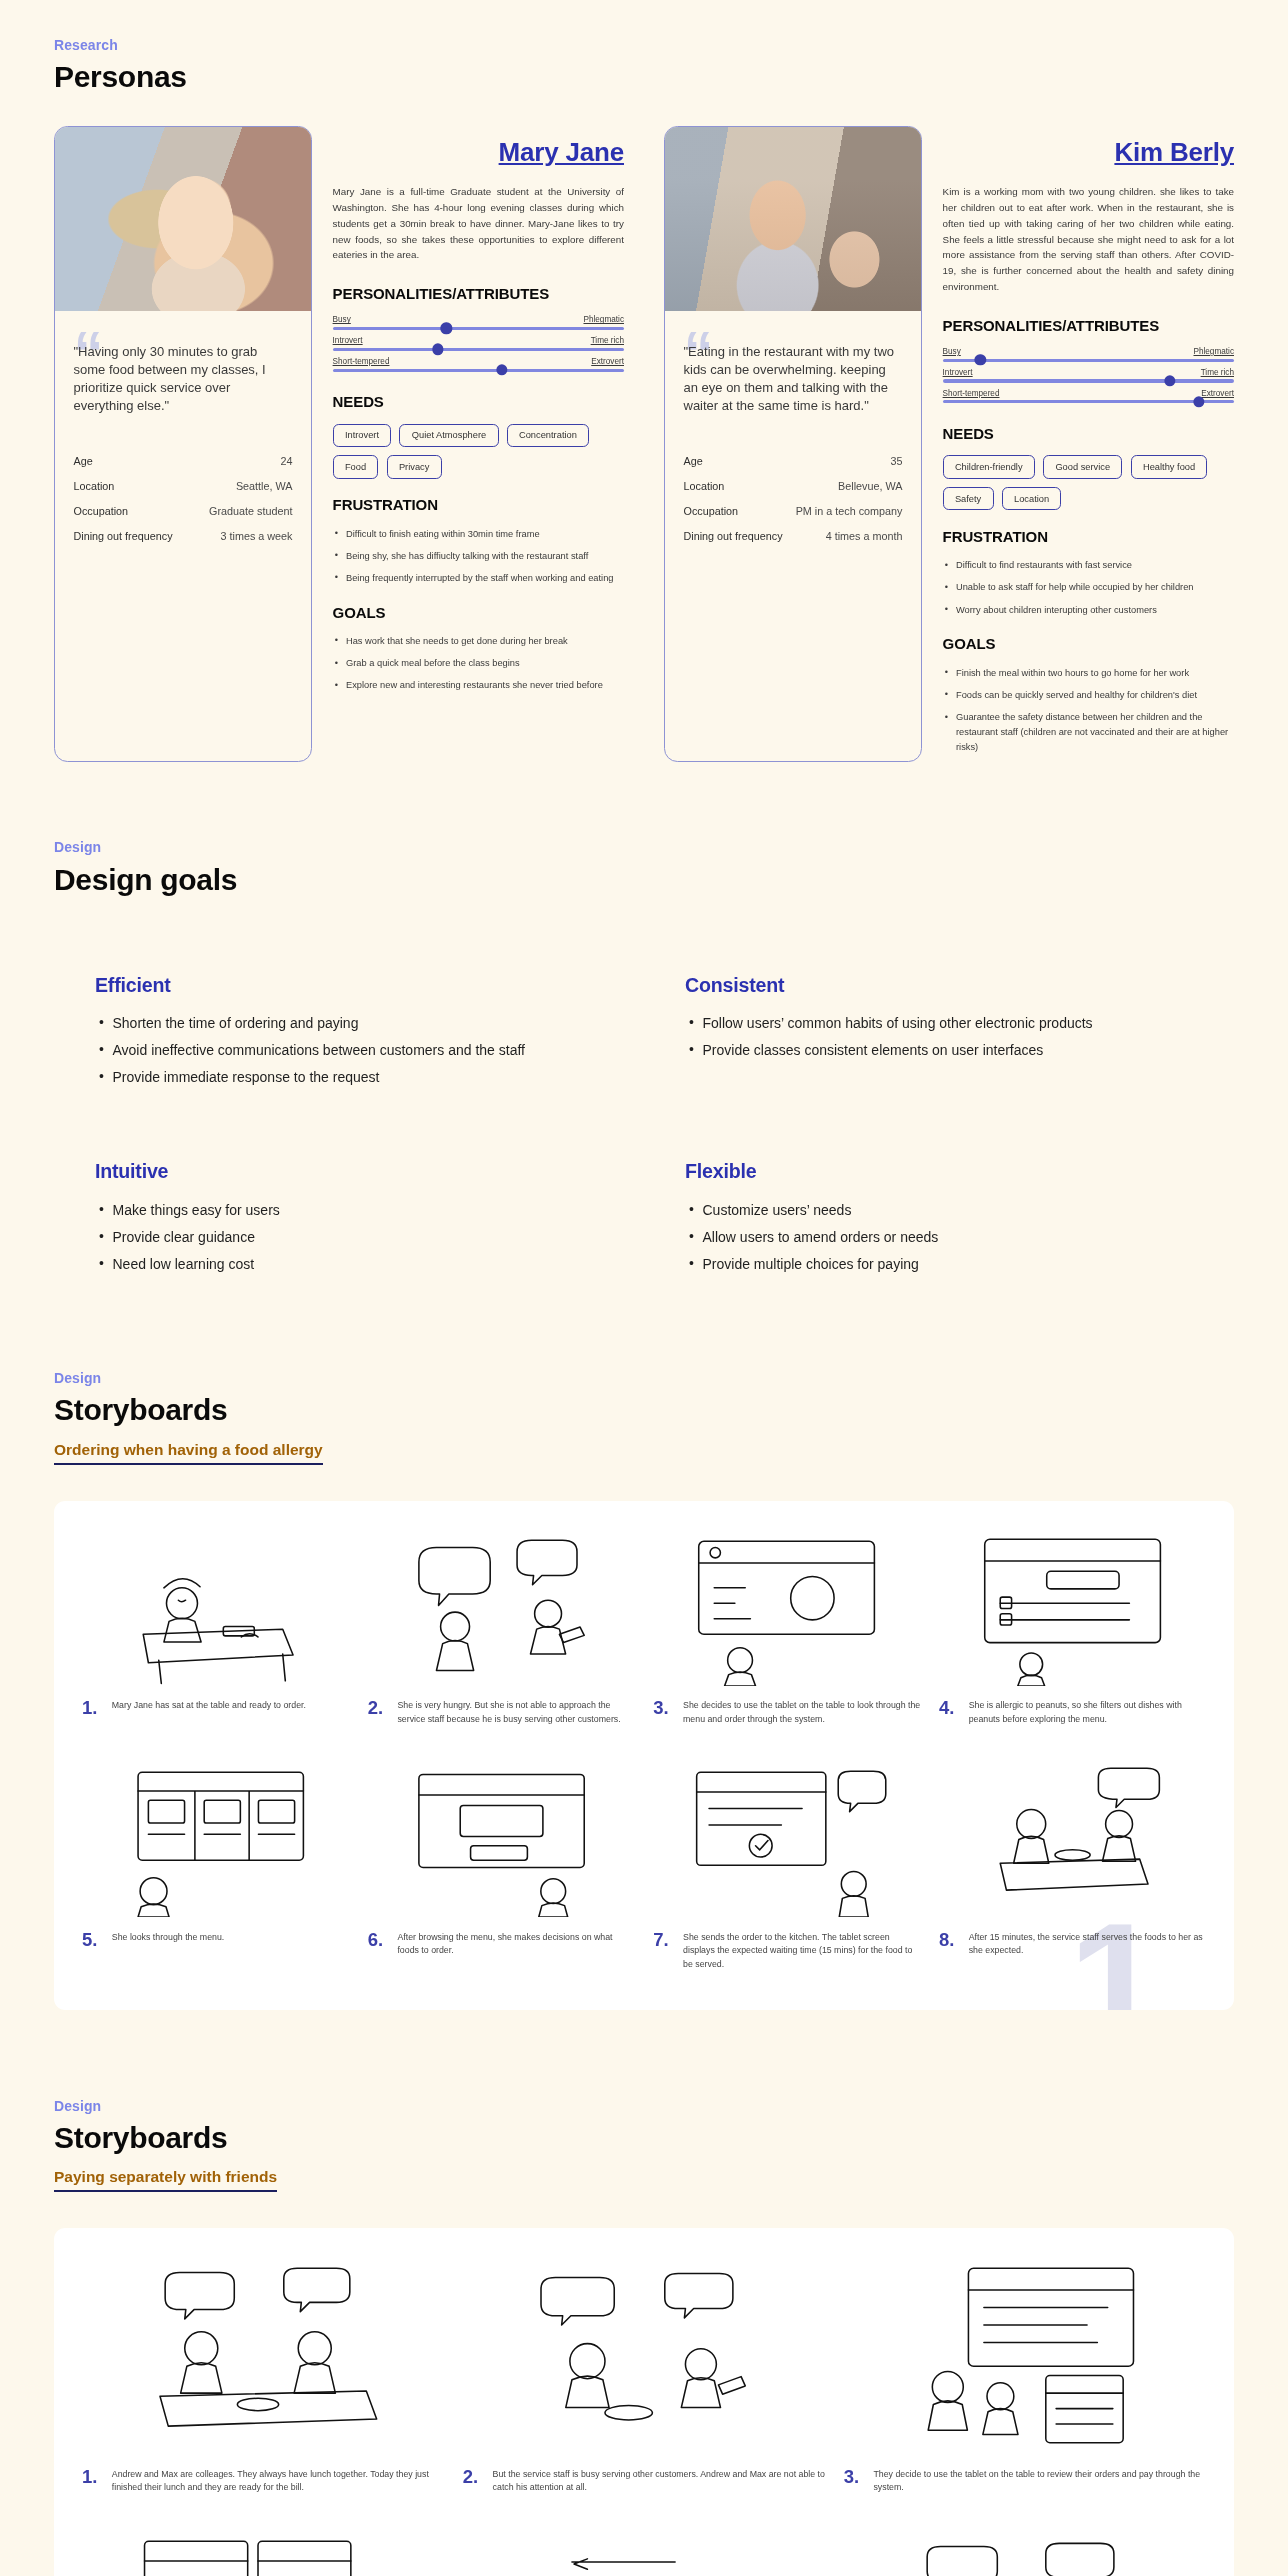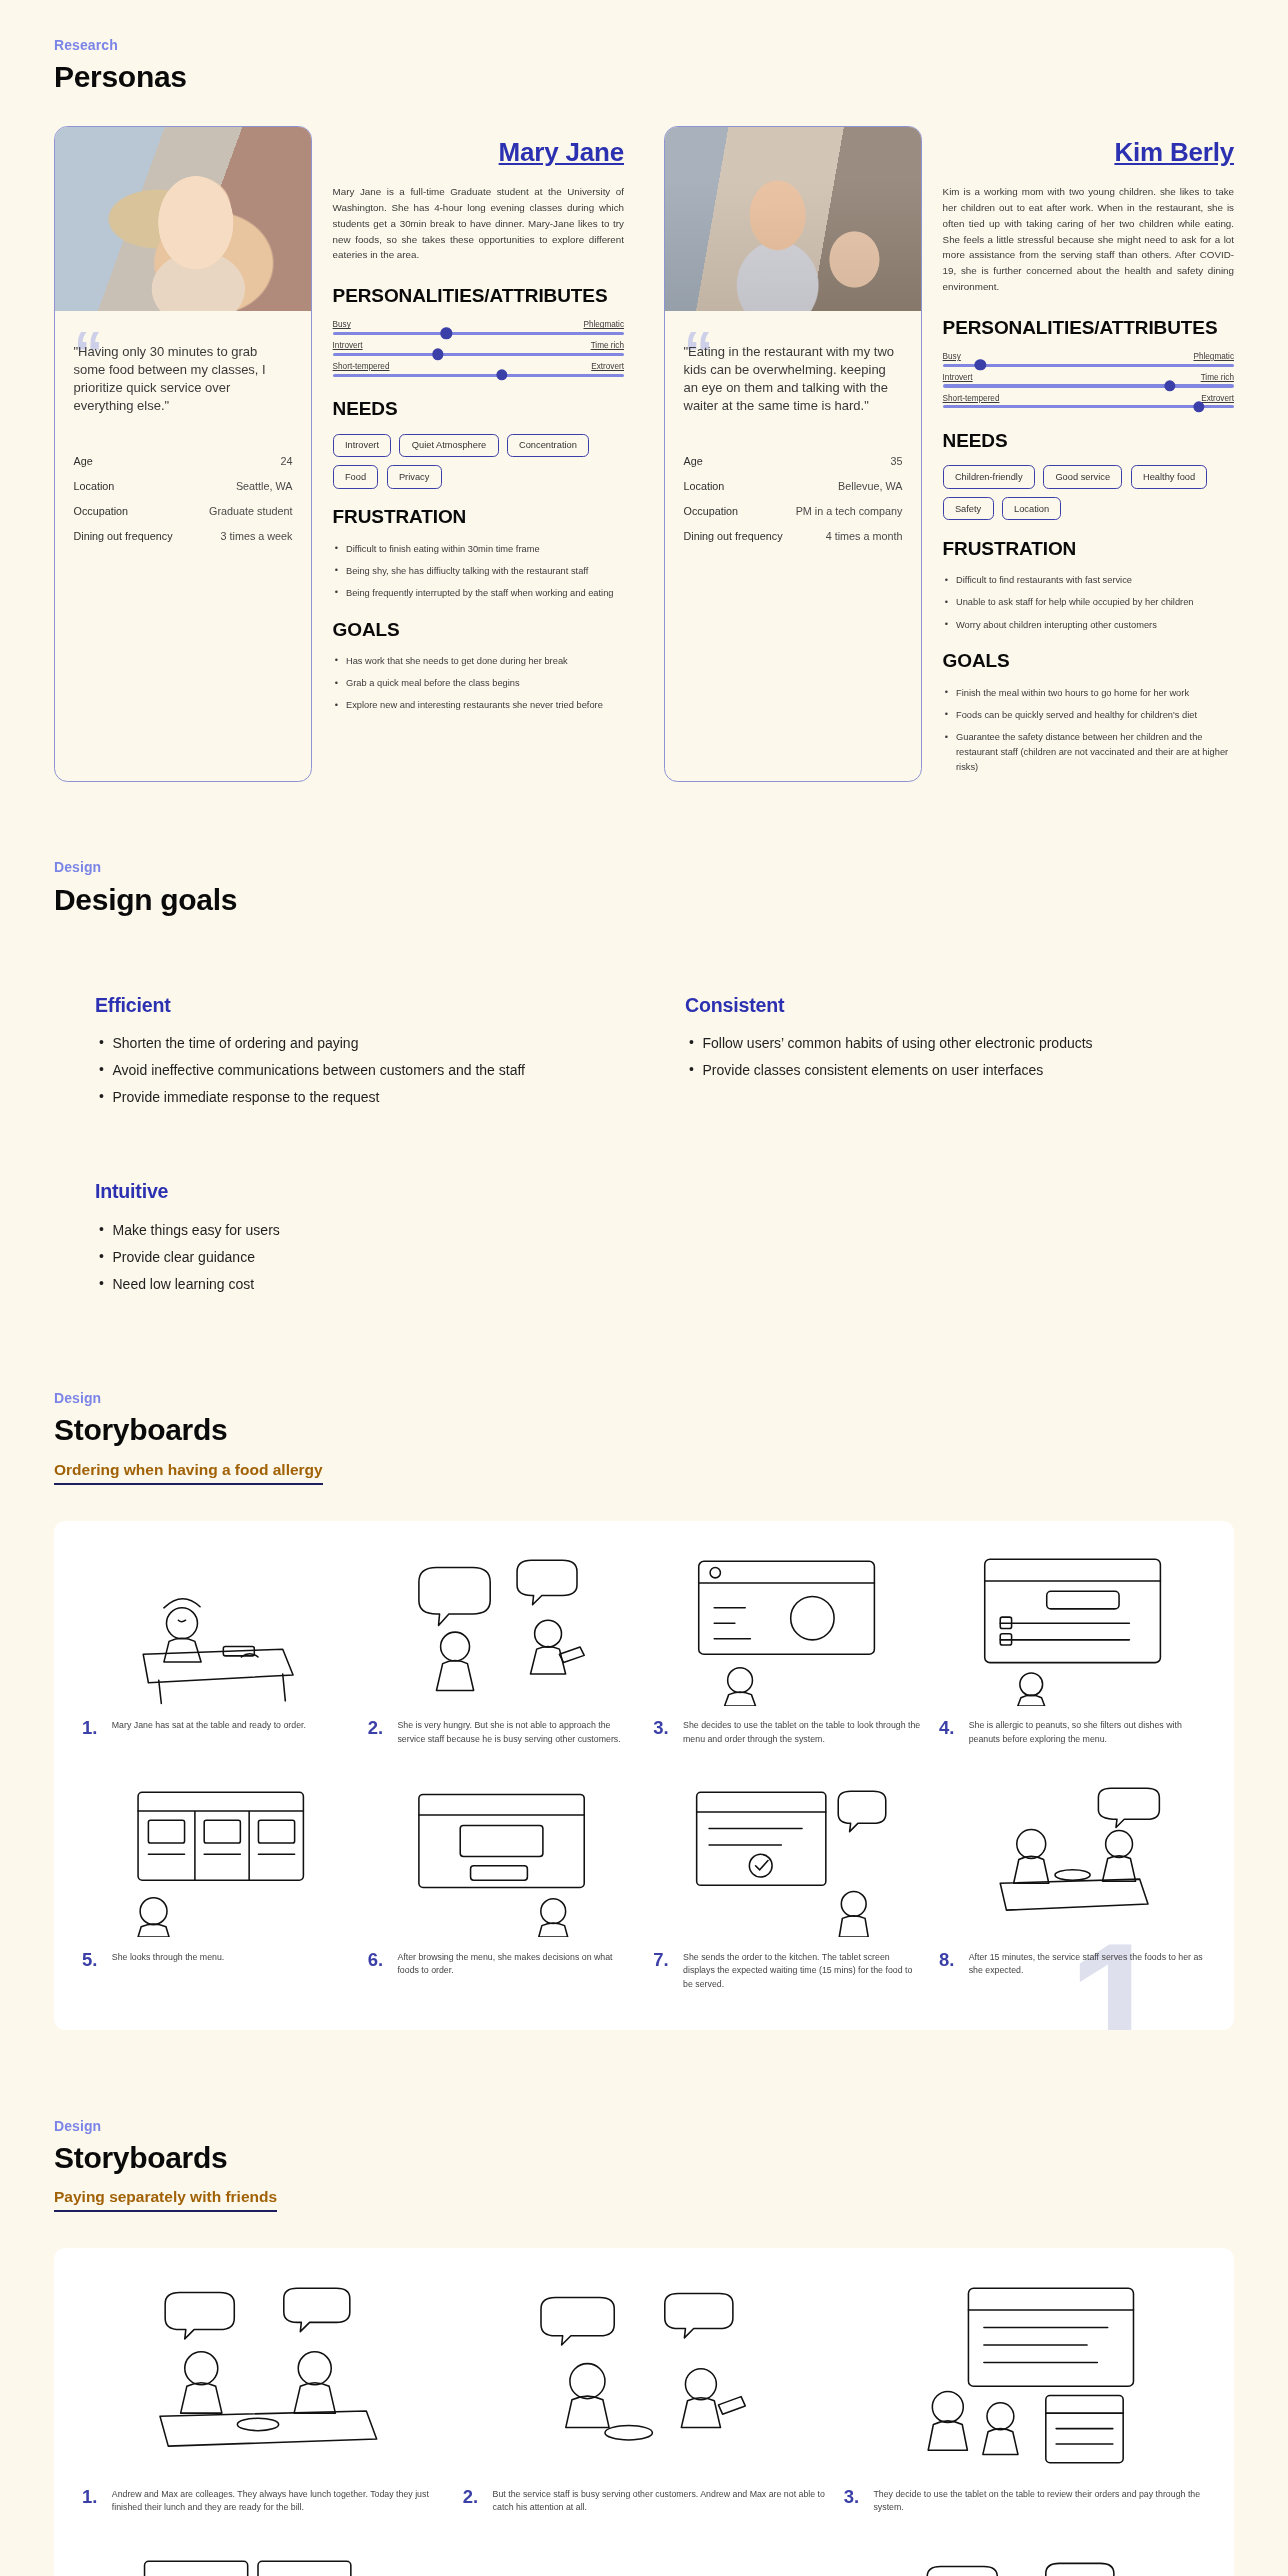--- a/index.html
+++ b/index.html
@@ -120,21 +120,21 @@
     margin-bottom: 15.5px;
     text-decoration: underline;
   }
   .p-bio {
     font-size: 9.8px;
     line-height: 1.62;
     text-align: justify;
     color: #3a3a3a;
   }
   .blk-title {
-    font-size: 19px;
+    font-size: 15px;
     font-weight: 800;
     color: #0a0a0a;
     letter-spacing: -0.1px;
     margin: 21.6px 0 13.4px;
   }
   .blk-title.tight { margin-top: 17.5px; }
 
   .slider-group { margin-top: 3.1px; }
   .slider-row { margin-bottom: 2.1px; }
   .slider-labels {
@@ -487,20 +487,28 @@
         </ul>
       </div>
       <div class="goal">
         <h3>Intuitive</h3>
         <ul>
           <li>Make things easy for users</li>
           <li>Provide clear guidance</li>
           <li>Need low learning cost</li>
         </ul>
       </div>
+      <div class="goal">
+        <h3>Flexible</h3>
+        <ul>
+          <li>Customize users’ needs</li>
+          <li>Allow users to amend orders or needs</li>
+          <li>Provide multiple choices for paying</li>
+        </ul>
+      </div>
     </div>
   </section>
 
   <section class="section sb-block">
     <div class="eyebrow">Design</div>
     <div class="sec-title">Storyboards</div>
     <div class="sec-sub">Ordering when having a food allergy</div>
   </section>
 
   <div class="sb-panelwrap">

